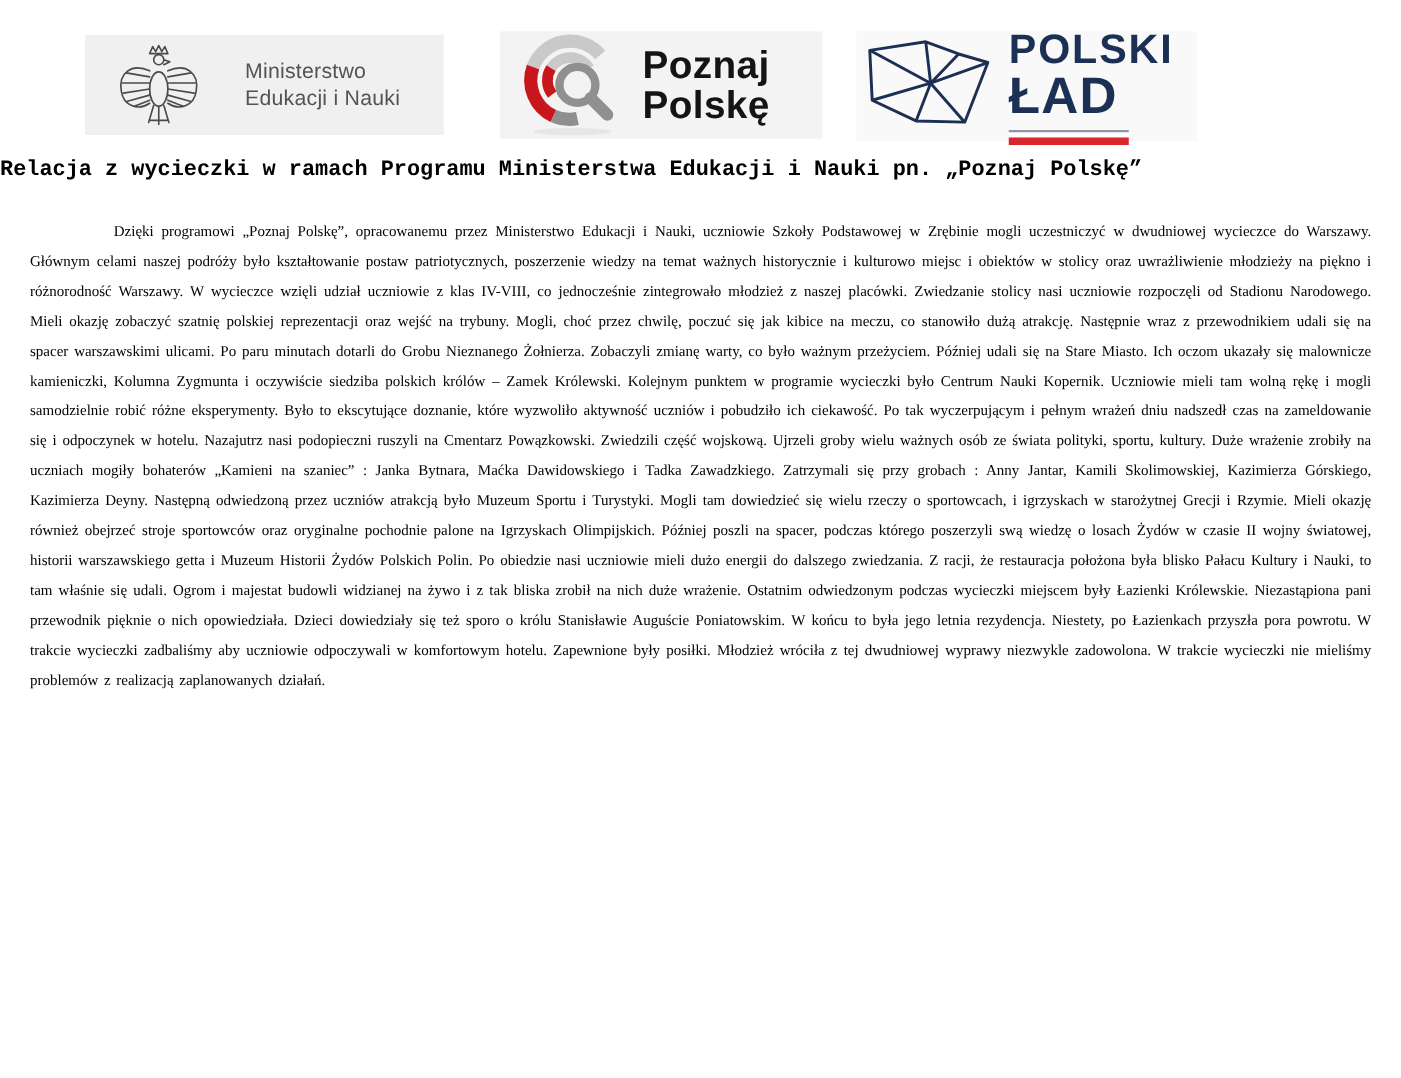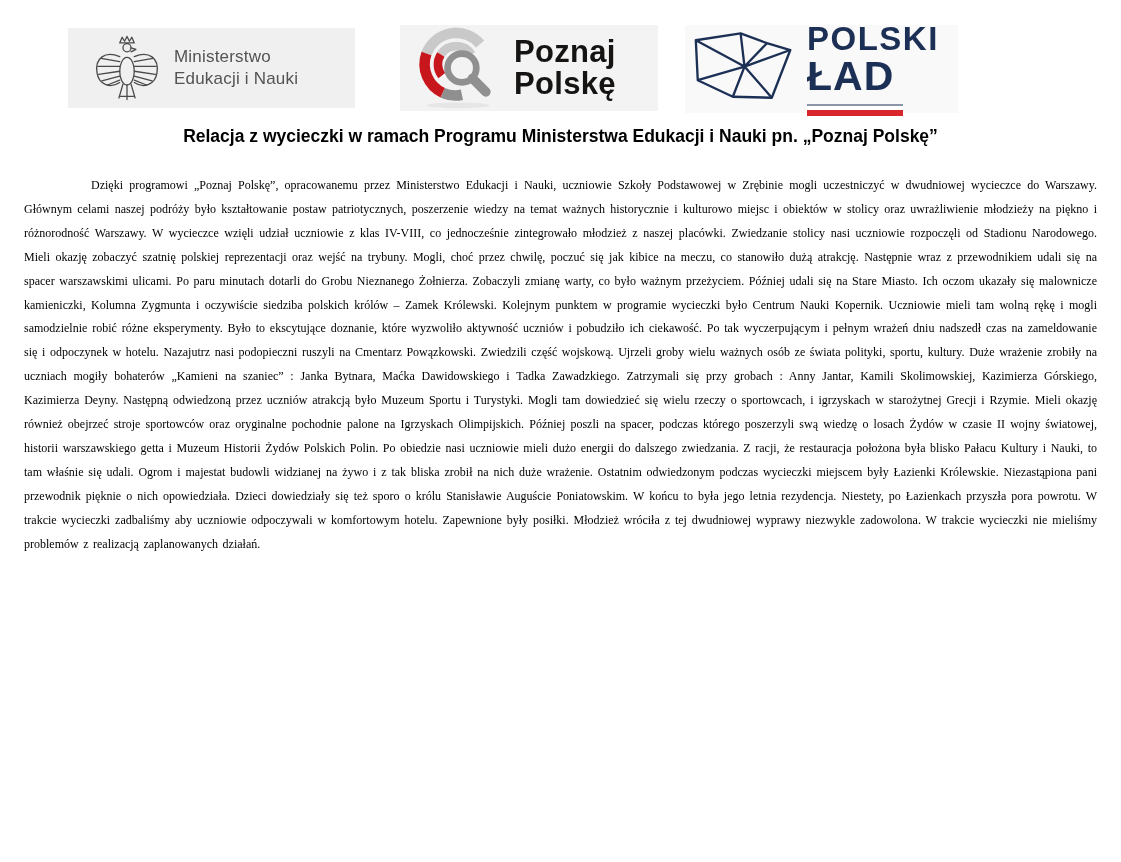--- a/index.html
+++ b/index.html
@@ -6,37 +6,37 @@
   .page{position:relative;width:1121px;height:862px;background:#ffffff;overflow:hidden;
         font-family:"Liberation Sans",sans-serif;}
 
   
   .logo-box{position:absolute;display:flex;align-items:center;}
   .logo-ministry{left:68px;top:28px;width:287px;height:80px;background:#f1f0f0;}
   .logo-poznaj{left:400px;top:25px;width:258px;height:86px;background:#f4f3f3;}
   .logo-lad{left:685px;top:25px;width:273px;height:88px;background:#f9f9f9;}
 
   .ministry-eagle{margin-left:22px;flex:0 0 auto;}
-  .ministry-text{margin-left:10px;color:#535356;font-size:17px;line-height:1.32;letter-spacing:.2px;}
+  .ministry-text{margin-left:32px;color:#535356;font-size:17px;line-height:1.32;letter-spacing:.2px;}
 
   .poznaj-iconwrap{margin-left:14px;position:relative;flex:0 0 auto;}
   .poznaj-text{margin-left:8px;color:#151413;font-weight:800;font-size:31px;line-height:1.02;letter-spacing:.3px;}
 
   .lad-mesh{margin-left:4px;flex:0 0 auto;}
   .lad-text{margin-left:6px;display:flex;flex-direction:column;}
   .lad-polski{color:#1c3055;font-size:33px;font-weight:600;letter-spacing:1.5px;line-height:1;}
   .lad-lad{color:#1c3055;font-size:41px;font-weight:900;letter-spacing:1px;line-height:1.05;}
   .lad-flag{width:96px;margin-top:5px;}
   .lad-flag .stripe-line{height:2px;background:#8d96a8;}
   .lad-flag .stripe-gap{height:4px;background:#ffffff;}
   .lad-flag .stripe-red{height:6px;background:#d8262c;}
 
   
-  .doc-title{position:absolute;left:0;right:0;top:126px;margin:0;text-align:center;
-             font-size:17.5px;font-weight:bold;color:#000;font-family:Liberation Sans, sans-serif;}
+  .doc-title{position:absolute;left:0;right:0;top:126px;margin:0;text-align:left;
+             font-size:17.5px;font-weight:bold;color:#000;font-family:Liberation Mono, monospace;}
 
   
   .doc-body{position:absolute;left:24px;right:24px;top:174px;margin:0;
             font-family:"Liberation Serif",serif;font-size:12px;line-height:23.9px;
             color:#000;text-align:justify;text-indent:67px;word-spacing:1.5px;}
 </style>
 </head>
 <body>
 
 <div class="page">

